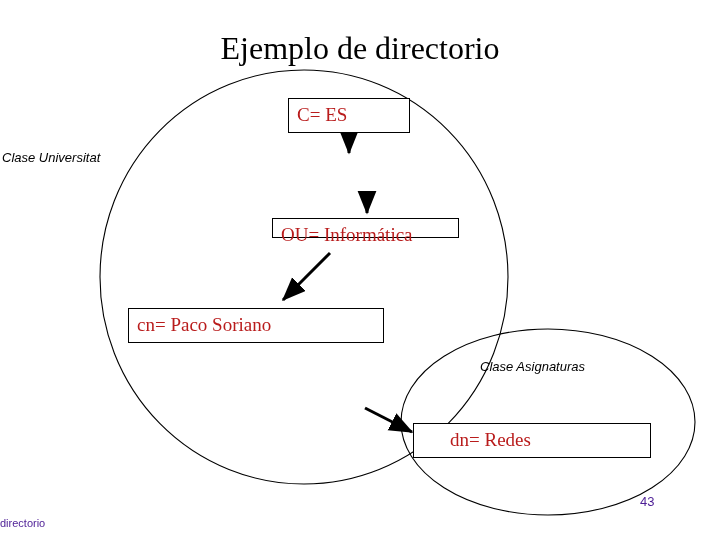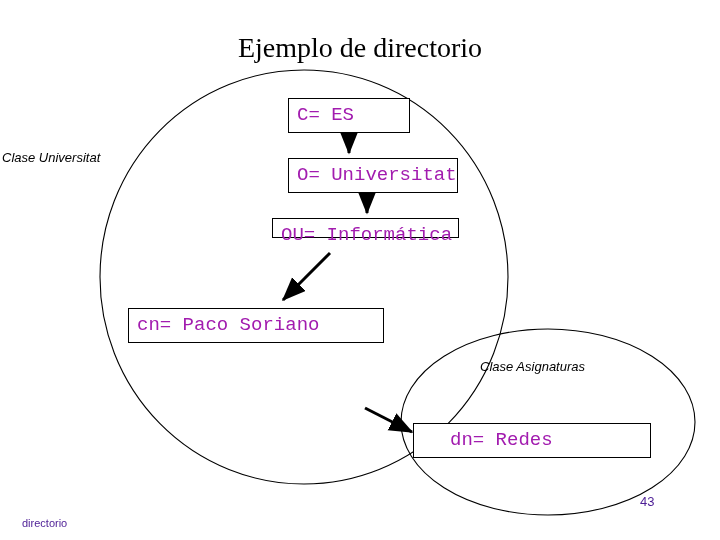--- a/index.html
+++ b/index.html
@@ -24,34 +24,34 @@
     height: 540px;
     pointer-events: none;
   }
   .slide-title {
     position: absolute;
     left: 0;
     top: 28px;
     width: 720px;
     text-align: center;
     font-family: "Liberation Serif", serif;
-    font-size: 28px;
+    font-size: 32px;
     line-height: 40px;
     font-weight: normal;
     white-space: nowrap;
   }
   .node-box {
     position: absolute;
     box-sizing: border-box;
     border: 1px solid #000000;
     background: #ffffff;
-    font-family: Liberation Mono, monospace;
+    font-family: Liberation Serif, serif;
     font-size: 19px;
     line-height: 24px;
-    color: #a21caf;
+    color: #b91c1c;
     padding: 4px 0 0 8px;
     white-space: pre-line;
   }
   #box-c       { left: 288px; top: 98px;  width: 122px; height: 35px; }
   #box-o       { left: 288px; top: 158px; width: 170px; height: 35px; }
   #box-ou      { left: 272px; top: 218px; width: 187px; height: 20px; }
   #box-cn      { left: 128px; top: 308px; width: 256px; height: 35px; }
   #box-mail    { left: 128px; top: 343px; width: 326px; height: 65px; line-height: 26px; padding-top: 5px; }
   #box-dn      { left: 413px; top: 423px; width: 238px; height: 35px; padding-left: 36px; }
 
@@ -69,21 +69,21 @@
   #label-asignaturas { left: 480px; top: 355px; }
 
   .footer-text {
     position: absolute;
     font-family: "Liberation Sans", sans-serif;
     font-size: 11px;
     line-height: 14px;
     color: #4c1d95;
     white-space: nowrap;
   }
-  #footer-label { left: 22px;  top: 516px; }
+  #footer-label { left: 0;  top: 516px; }
   #page-number  { left: 640px; top: 495px; font-size: 13px; }
 </style>
 </head>
 <body>
 
 <div id="slide">
 
   <svg id="vector-layer" viewBox="0 0 720 540" xmlns="http://www.w3.org/2000/svg">
     <defs>
       <marker id="arrowhead" markerWidth="9" markerHeight="9" refX="7.5" refY="3.2" orient="auto" markerUnits="strokeWidth">
@@ -105,21 +105,20 @@
   </svg>
 
   <div class="slide-title">Ejemplo de directorio</div>
 
   <div class="class-label" id="label-universitat">Clase Universitat</div>
 
   <div class="class-label" id="label-asignaturas">Clase Asignaturas</div>
 
   <div class="node-box" id="box-c">C= ES</div>
 
-  <div class="node-box" id="box-o">O= Universitat</div>
 
   <div class="node-box" id="box-ou">OU= Informática</div>
 
   <div class="node-box" id="box-cn">cn= Paco Soriano</div>
 
 
   <div class="node-box" id="box-dn">dn= Redes</div>
 
   <div class="footer-text" id="footer-label">directorio</div>
 

